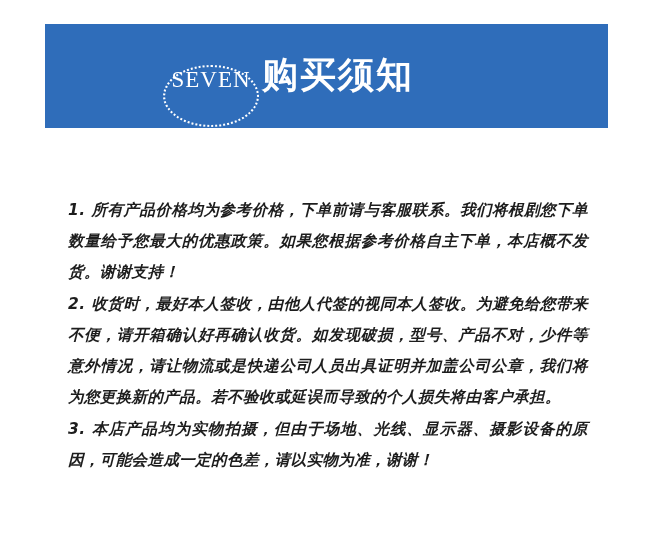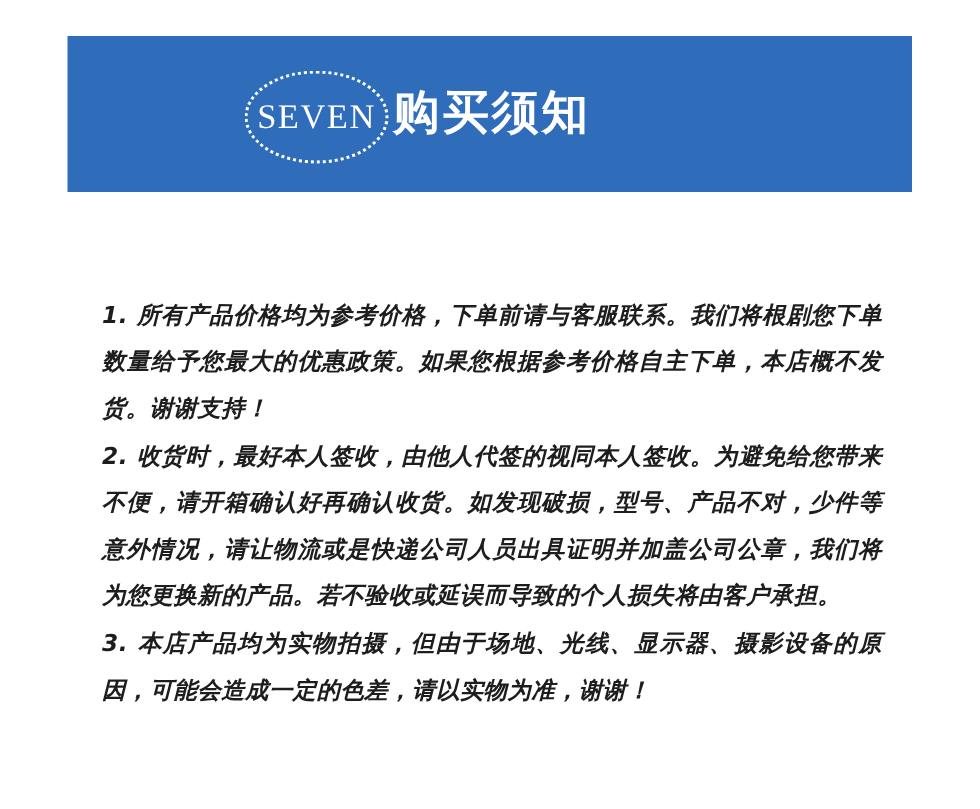--- a/index.html
+++ b/index.html
@@ -27,43 +27,42 @@
     height: 104px;
     background: #2f6dba;
     display: flex;
     align-items: center;
     padding-left: 108px;
     box-sizing: border-box;
   }
   .seal {
     position: absolute;
     left: 163px;
-    top: 47px;
+    top: 65px;
     width: 92px;
     height: 58px;
     border: 2px dotted #ffffff;
     border-radius: 50%;
     display: flex;
-    align-items: center;
     justify-content: center;
   }
   .seal-text {
     color: #ffffff;
     font-family: "Liberation Serif", serif;
     font-size: 23px;
     letter-spacing: 1px;
     font-weight: 400;
   }
   .banner-title {
     position: absolute;
     left: 262px;
     top: 47px;
     color: #ffffff;
     font-family: Liberation Sans, sans-serif;
-    font-size: 31px;
+    font-size: 36px;
     font-weight: 700;
     letter-spacing: 2px;
     line-height: 56px;
   }
   .body-block {
     position: absolute;
     left: 68px;
     top: 195px;
     width: 520px;
   }

